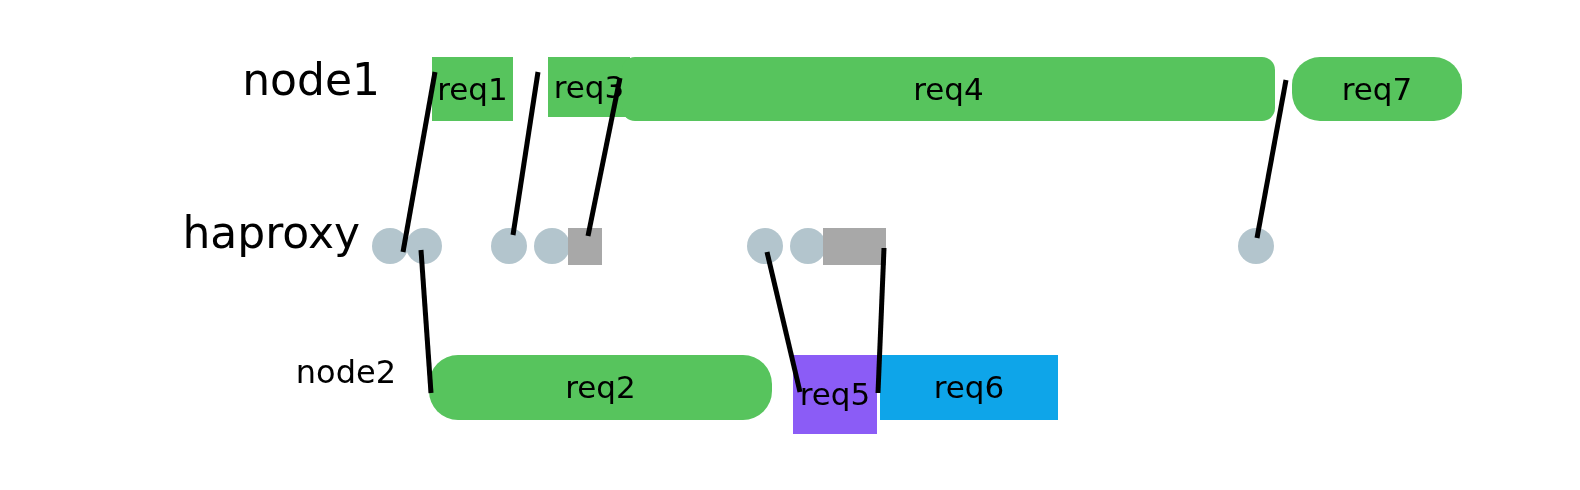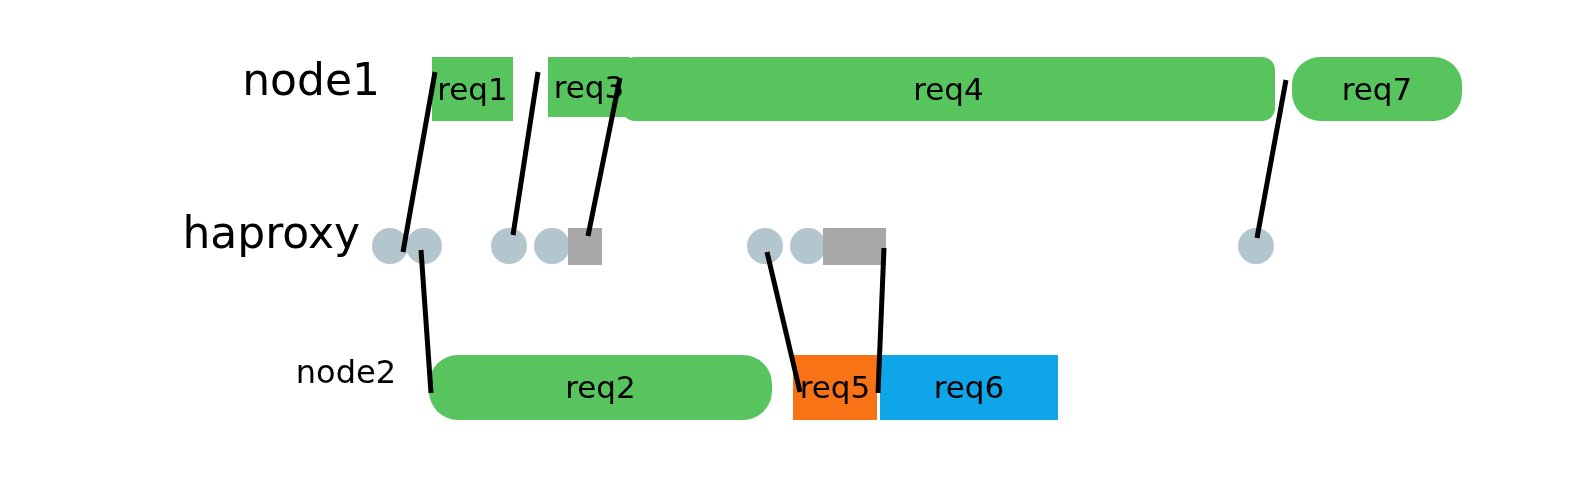--- a/index.html
+++ b/index.html
@@ -91,21 +91,21 @@
       </div>
       <div class="req-bar" style="left: 622px; top: 57px; width: 653px; height: 64px; background: rgb(87, 196, 93); border-radius: 13px;">
         <span>req4</span>
       </div>
       <div class="req-bar" style="left: 1292px; top: 57px; width: 170px; height: 64px; background: rgb(87, 196, 93); border-radius: 28px;">
         <span>req7</span>
       </div>
       <div class="req-bar" style="left: 429px; top: 355px; width: 343px; height: 65px; background: rgb(87, 196, 93); border-radius: 29px;">
         <span>req2</span>
       </div>
-      <div class="req-bar" style="left: 793px; top: 355px; width: 84px; height: 65px; background: #f97316;">
+      <div class="req-bar" style="left: 793px; top: 355px; width: 84px; height: 79px; background: #8b5cf6;">
         <span>req5</span>
       </div>
       <div class="req-bar" style="left: 880px; top: 355px; width: 178px; height: 65px; background: #0ea5e9;">
         <span>req6</span>
       </div>
     </div>
   <div id="markers-layer">
       <div class="hp-dot" style="left: 372px; top: 228px; width: 36px; height: 36px; background: rgb(179, 197, 205);"></div>
       <div class="hp-dot" style="left: 406px; top: 228px; width: 36px; height: 36px; background: rgb(179, 197, 205);"></div>
       <div class="hp-dot" style="left: 491px; top: 228px; width: 36px; height: 36px; background: rgb(179, 197, 205);"></div>

